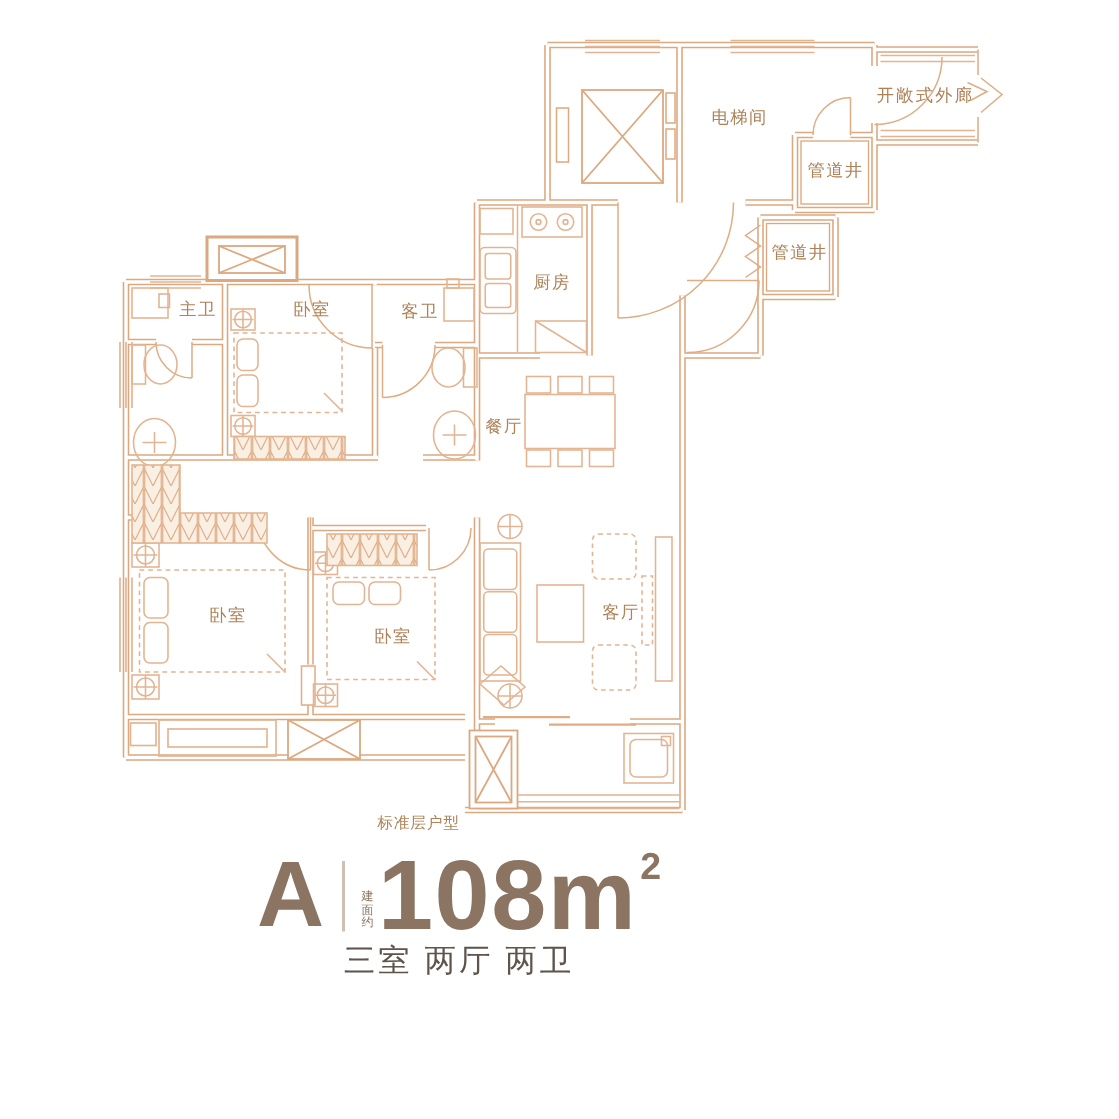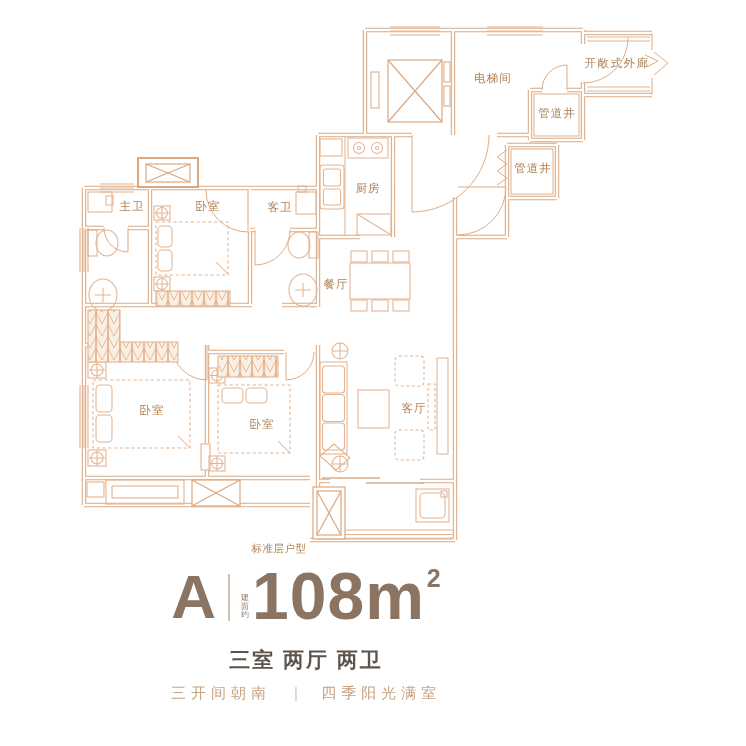--- a/index.html
+++ b/index.html
@@ -10,21 +10,21 @@
   
   .title-wrap{position:absolute;left:0;top:572px;width:612px;text-align:center;}
   .title-row{display:flex;justify-content:center;align-items:flex-end;}
   .unit-letter{font-size:62px;line-height:.78;font-weight:bold;color:#8C7463;letter-spacing:0;}
   .vdiv{display:inline-block;width:2px;height:47px;background:#CFC0B1;margin:0 9px 1px 12px;}
   .area-prefix{display:inline-block;width:10px;font-size:8px;line-height:8.5px;word-break:break-all;
                color:#8C7463;margin:0 3px 2px 0;text-align:right;}
   .area-num{font-size:66px;line-height:.75;font-weight:bold;color:#8C7463;letter-spacing:1px;}
   .area-unit{font-size:66px;line-height:.75;font-weight:bold;color:#8C7463;}
   .area-sup{font-size:25px;line-height:1;font-weight:bold;color:#8C7463;align-self:flex-start;margin:-6px 0 0 3px;}
-  .layout-line{margin-top:24px;font-size:21px;font-weight:bold;color:#5E544B;letter-spacing:2px;}
+  .layout-line{margin-top:4px;font-size:21px;font-weight:normal;color:#5E544B;letter-spacing:2px;}
   .tagline{margin-top:10px;font-size:15px;color:#C6A181;letter-spacing:5px;}
   .tagline .tl-div{color:#D8C5AE;letter-spacing:0;padding:0 14px;}
 </style>
 </head>
 <body>
 
 <div class="stage">
 
 <svg width="746" height="572" viewBox="0 0 746 572">
   <defs>
@@ -271,20 +271,15 @@
 <div class="title-wrap">
   <div class="title-row">
     <span class="unit-letter">A</span>
     <span class="vdiv"></span>
     <span class="area-prefix">建面约</span>
     <span class="area-num">108</span>
     <span class="area-unit">m</span>
     <span class="area-sup">2</span>
   </div>
   <div class="layout-line">三室 两厅 两卫</div>
-  <div class="tagline">
-    <span>三开间朝南</span>
-    <span class="tl-div">|</span>
-    <span>四季阳光满室</span>
-  </div>
 </div>
 
 </div>
 
 </body></html>

